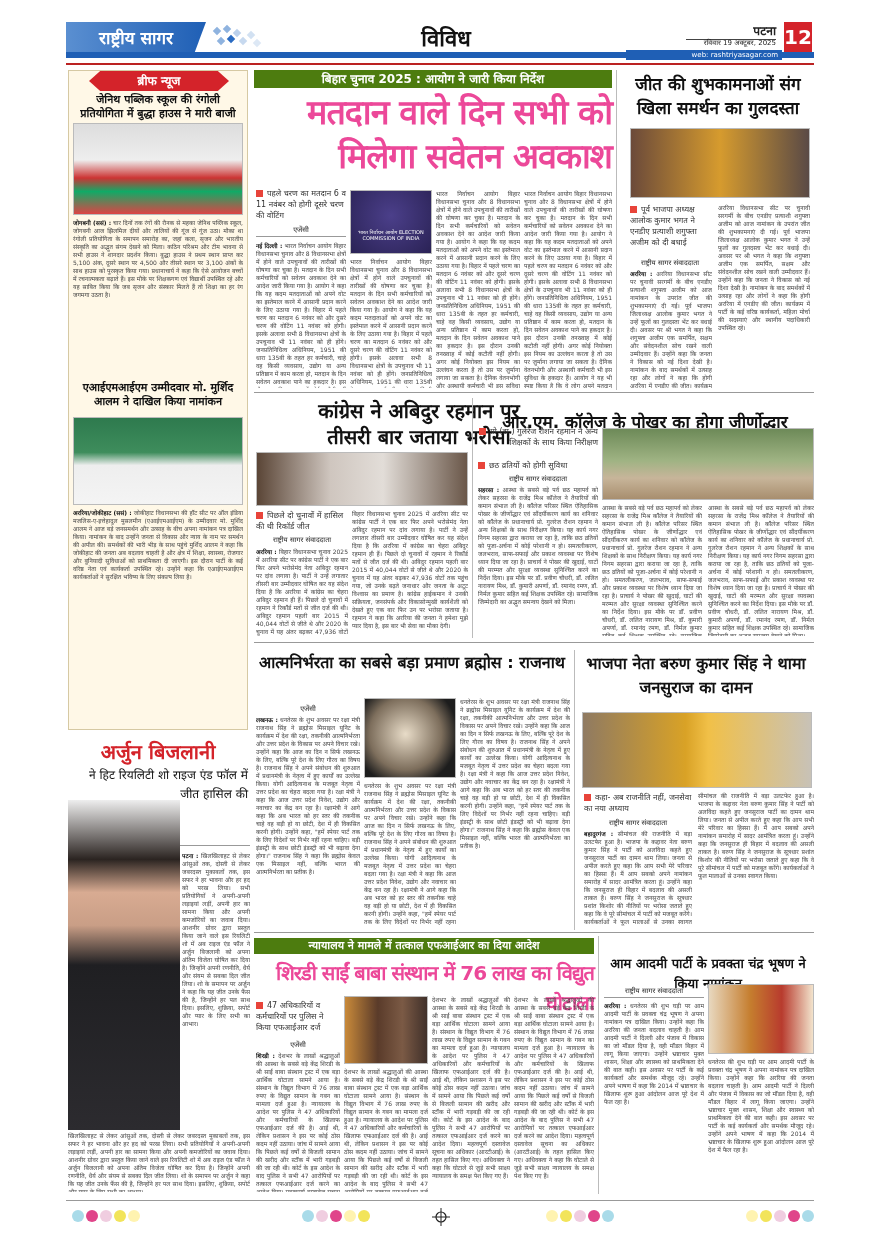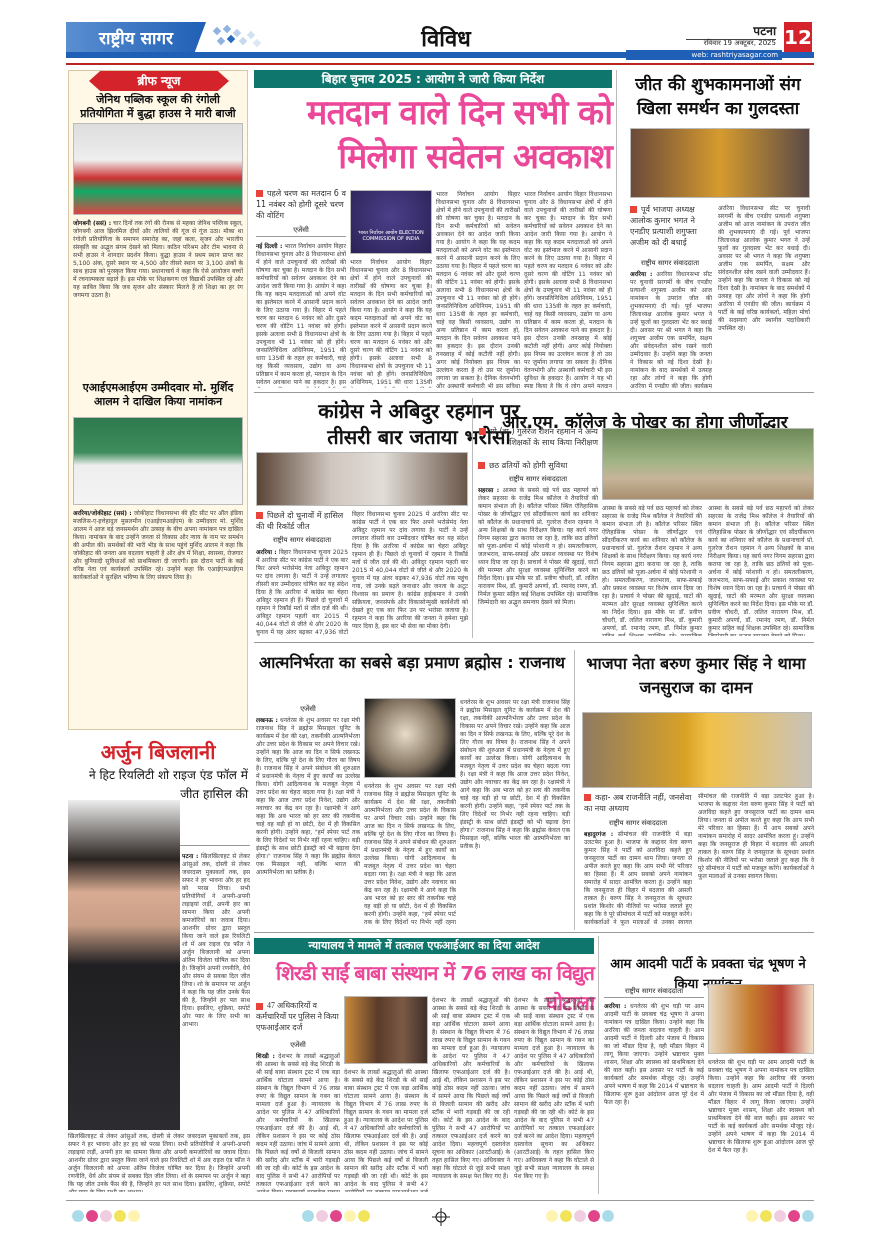--- a/index.html
+++ b/index.html
@@ -19,21 +19,21 @@
   .redline { left: 66px; top: 63px; width: 748px; height: 2px; background:#b22; }
 
   
   .body-text { font-size: 6px; line-height: 8px; color:#444; text-align: justify; overflow:hidden; }
   .body-text b { color:#111; }
   .byline { font-size: 7px; font-weight:normal; color:#222; text-align:center; }
   .kicker { font-size: 8px; color:#333; line-height:11px; }
   .kicker:before { content:""; display:inline-block; width:7px; height:7px; background:#e8443a; margin-right:4px; vertical-align:middle; }
   .photo { background: linear-gradient(135deg,#8a6b5a,#c9a88f 45%,#5e4a3f); border:1px solid #bbb; overflow:hidden; }
   .rule { height:1px; background:#999; }
-  .red-banner { background:#0f766e; color:#fff; text-align:center; font-weight:bold; }
+  .red-banner { background:#4d7c0f; color:#fff; text-align:center; font-weight:bold; }
 
   
   .brief { left:68px; top:70px; width:180px; height:660px; background:#fff8e7; border:1px solid #d6c9a3; }
   .brief-tag { left: 20px; top: 0; width: 140px; height: 20px; background:#d4232a; color:#fff; font-size:12px; font-weight:bold; text-align:center; line-height:20px; clip-path: polygon(8% 0, 92% 0, 100% 50%, 92% 100%, 8% 100%, 0 50%); }
   .brief-h { font-weight:bold; font-size: 11px; line-height: 14px; text-align:center; color:#111; }
 
   .headline-big { font-weight: 900; color:#ec4899; text-align:right; letter-spacing:-1px; }
   .headline-m { font-weight:bold; color:#111; text-align:center; }
   .vline { width:1px; background:#bbb; }
   .dot { position:absolute; width:12px; height:12px; border-radius:50%; }
@@ -166,21 +166,21 @@
 <div class="abs body-text" style="left:182px;top:852px;width:68px;height:260px;">
   <b>पटना :</b>
   <span>खिलखिलाहट से लेकर आंसुओं तक, दोस्ती से लेकर जबरदस्त मुकाबलों तक, इस सफर ने हर भावना और हर हद को परख लिया। सभी प्रतियोगियों ने अपनी-अपनी लड़ाइयां लड़ीं, अपनी हार का सामना किया और अपनी कमजोरियों का जवाब दिया। आशनीर ग्रोवर द्वारा प्रस्तुत किया जाने वाले इस रियलिटी शो में अब राइज एंड फॉल ने अर्जुन बिजलानी को अपना अंतिम विजेता घोषित कर दिया है। जिन्होंने अपनी रणनीति, धैर्य और संयम से सबका दिल जीत लिया। शो के समापन पर अर्जुन ने कहा कि यह जीत उनके फैंस की है, जिन्होंने हर पल साथ दिया। इसलिए, शुक्रिया, सपोर्ट और प्यार के लिए सभी का आभार।</span>
 </div>
 <div class="abs body-text" style="left:68px;top:1132px;width:182px;height:60px;">खिलखिलाहट से लेकर आंसुओं तक, दोस्ती से लेकर जबरदस्त मुकाबलों तक, इस सफर ने हर भावना और हर हद को परख लिया। सभी प्रतियोगियों ने अपनी-अपनी लड़ाइयां लड़ीं, अपनी हार का सामना किया और अपनी कमजोरियों का जवाब दिया। आशनीर ग्रोवर द्वारा प्रस्तुत किया जाने वाले इस रियलिटी शो में अब राइज एंड फॉल ने अर्जुन बिजलानी को अपना अंतिम विजेता घोषित कर दिया है। जिन्होंने अपनी रणनीति, धैर्य और संयम से सबका दिल जीत लिया। शो के समापन पर अर्जुन ने कहा कि यह जीत उनके फैंस की है, जिन्होंने हर पल साथ दिया। इसलिए, शुक्रिया, सपोर्ट और प्यार के लिए सभी का आभार।</div>
 
 <div class="abs rule" style="left:254px;top:932px;width:560px;"></div>
 
 <div class="abs red-banner" style="left:254px;top:938px;width:340px;height:16px;font-size:11px;line-height:16px;">न्यायालय ने मामले में तत्काल एफआईआर का दिया आदेश</div>
 <div class="abs headline-big" style="left:254px;top:958px;width:340px;font-size:20px;line-height:30px;font-weight:bold;">शिरडी साईं बाबा संस्थान में 76 लाख का विद्युत घोटाला</div>
-<div class="abs kicker" style="left:256px;top:1000px;width:84px;font-family:Liberation Serif, serif;">47 अधिकारियों व कर्मचारियों पर पुलिस ने किया एफआईआर दर्ज</div>
+<div class="abs kicker" style="left:256px;top:1000px;width:84px;">47 अधिकारियों व कर्मचारियों पर पुलिस ने किया एफआईआर दर्ज</div>
 <div class="abs byline" style="left:256px;top:1040px;width:84px;">एजेंसी</div>
 <div class="abs body-text" style="left:256px;top:1052px;width:84px;height:140px;">
   <b>शिरडी :</b>
   <span>देशभर के लाखों श्रद्धालुओं की आस्था के सबसे बड़े केंद्र शिरडी के श्री साईं बाबा संस्थान ट्रस्ट में एक बड़ा आर्थिक घोटाला सामने आया है। संस्थान के विद्युत विभाग में 76 लाख रुपए के विद्युत सामान के गबन का मामला दर्ज हुआ है। न्यायालय के आदेश पर पुलिस ने 47 अधिकारियों और कर्मचारियों के खिलाफ एफआईआर दर्ज की है। आई थी, लेकिन प्रशासन ने इस पर कोई ठोस कदम नहीं उठाया। जांच में सामने आया कि पिछले कई वर्षों से बिजली सामान की खरीद और स्टॉक में भारी गड़बड़ी की जा रही थी। कोर्ट के इस आदेश के बाद पुलिस ने सभी 47 आरोपियों पर तत्काल एफआईआर दर्ज करने का आदेश दिया। महत्वपूर्ण दस्तावेज सूचना का अधिकार (आरटीआई) के तहत हासिल किए गए। अधिवक्ता ने कहा कि घोटाले से जुड़े सभी साक्ष्य न्यायालय के समक्ष पेश किए गए हैं।</span>
 </div>
 <div class="abs photo" style="left:344px;top:996px;width:84px;height:68px;background:linear-gradient(90deg,#c98a3a,#5a3b2a 40%,#7b5a45 70%,#40302a);"></div>
 <div class="abs body-text" style="left:344px;top:1068px;width:84px;height:124px;">देशभर के लाखों श्रद्धालुओं की आस्था के सबसे बड़े केंद्र शिरडी के श्री साईं बाबा संस्थान ट्रस्ट में एक बड़ा आर्थिक घोटाला सामने आया है। संस्थान के विद्युत विभाग में 76 लाख रुपए के विद्युत सामान के गबन का मामला दर्ज हुआ है। न्यायालय के आदेश पर पुलिस ने 47 अधिकारियों और कर्मचारियों के खिलाफ एफआईआर दर्ज की है। आई थी, लेकिन प्रशासन ने इस पर कोई ठोस कदम नहीं उठाया। जांच में सामने आया कि पिछले कई वर्षों से बिजली सामान की खरीद और स्टॉक में भारी गड़बड़ी की जा रही थी। कोर्ट के इस आदेश के बाद पुलिस ने सभी 47 आरोपियों पर तत्काल एफआईआर दर्ज करने का आदेश दिया। महत्वपूर्ण दस्तावेज सूचना का अधिकार (आरटीआई) के तहत हासिल किए गए। अधिवक्ता ने कहा कि घोटाले से जुड़े सभी साक्ष्य न्यायालय के समक्ष पेश किए गए हैं।</div>
 <div class="abs body-text" style="left:432px;top:996px;width:78px;height:196px;">देशभर के लाखों श्रद्धालुओं की आस्था के सबसे बड़े केंद्र शिरडी के श्री साईं बाबा संस्थान ट्रस्ट में एक बड़ा आर्थिक घोटाला सामने आया है। संस्थान के विद्युत विभाग में 76 लाख रुपए के विद्युत सामान के गबन का मामला दर्ज हुआ है। न्यायालय के आदेश पर पुलिस ने 47 अधिकारियों और कर्मचारियों के खिलाफ एफआईआर दर्ज की है। आई थी, लेकिन प्रशासन ने इस पर कोई ठोस कदम नहीं उठाया। जांच में सामने आया कि पिछले कई वर्षों से बिजली सामान की खरीद और स्टॉक में भारी गड़बड़ी की जा रही थी। कोर्ट के इस आदेश के बाद पुलिस ने सभी 47 आरोपियों पर तत्काल एफआईआर दर्ज करने का आदेश दिया। महत्वपूर्ण दस्तावेज सूचना का अधिकार (आरटीआई) के तहत हासिल किए गए। अधिवक्ता ने कहा कि घोटाले से जुड़े सभी साक्ष्य न्यायालय के समक्ष पेश किए गए हैं।</div>
 <div class="abs body-text" style="left:514px;top:996px;width:80px;height:196px;">देशभर के लाखों श्रद्धालुओं की आस्था के सबसे बड़े केंद्र शिरडी के श्री साईं बाबा संस्थान ट्रस्ट में एक बड़ा आर्थिक घोटाला सामने आया है। संस्थान के विद्युत विभाग में 76 लाख रुपए के विद्युत सामान के गबन का मामला दर्ज हुआ है। न्यायालय के आदेश पर पुलिस ने 47 अधिकारियों और कर्मचारियों के खिलाफ एफआईआर दर्ज की है। आई थी, लेकिन प्रशासन ने इस पर कोई ठोस कदम नहीं उठाया। जांच में सामने आया कि पिछले कई वर्षों से बिजली सामान की खरीद और स्टॉक में भारी गड़बड़ी की जा रही थी। कोर्ट के इस आदेश के बाद पुलिस ने सभी 47 आरोपियों पर तत्काल एफआईआर दर्ज करने का आदेश दिया। महत्वपूर्ण दस्तावेज सूचना का अधिकार (आरटीआई) के तहत हासिल किए गए। अधिवक्ता ने कहा कि घोटाले से जुड़े सभी साक्ष्य न्यायालय के समक्ष पेश किए गए हैं।</div>
 

